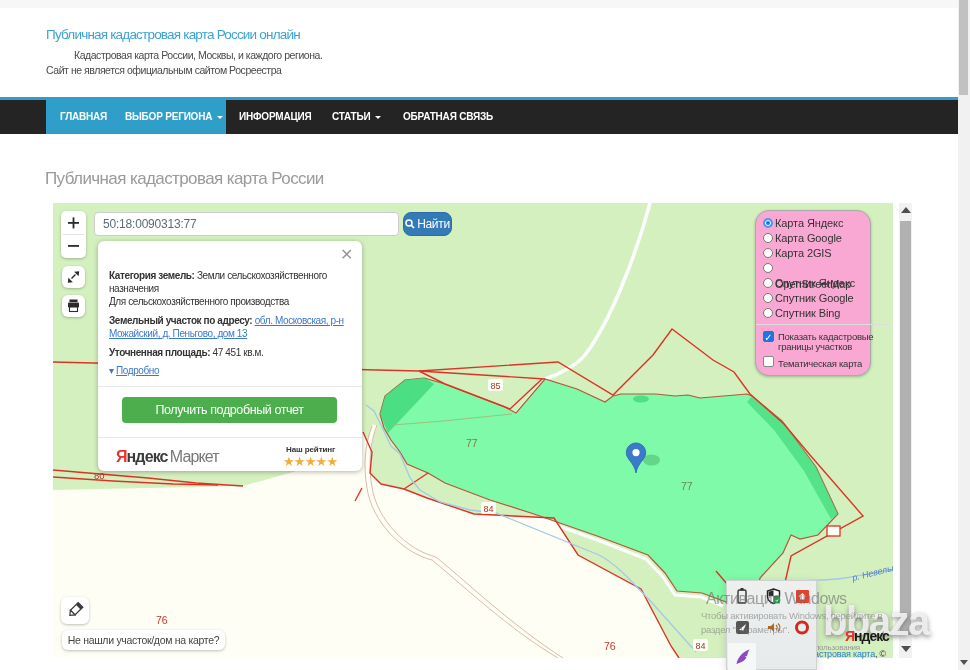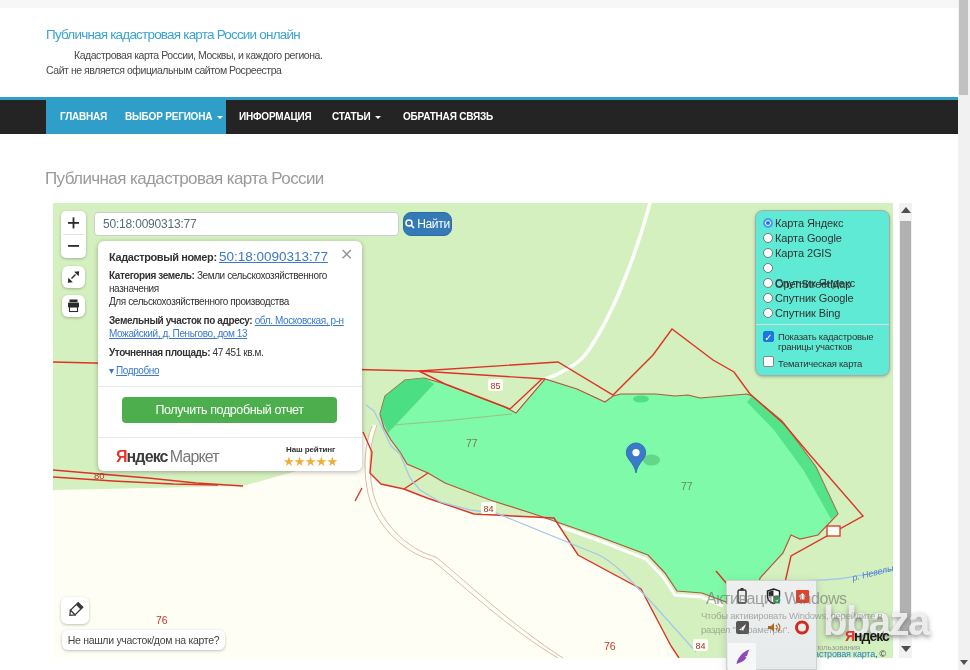--- a/index.html
+++ b/index.html
@@ -44,22 +44,22 @@
 #popup { left:98px; top:241px; width:264px; height:230px; background:#fff; border-radius:6px;
   box-shadow:0 1px 5px rgba(0,0,0,0.3); font-size:10px; letter-spacing:-0.4px; color:#333; overflow:hidden; }
 #popup .line { position:absolute; left:11px; white-space:nowrap; }
 #popup b { font-weight:bold; }
 .plink { color:#3b79c9; text-decoration:underline; }
 #popclose { position:absolute; right:9px; top:7px; color:#999; font-size:16px; line-height:14px; }
 #greenbtn { position:absolute; left:24px; top:156px; width:215px; height:26px; background:#4cae4c;
   border-radius:4px; color:#fff; font-size:12.5px; letter-spacing:-0.4px; text-align:center; line-height:26px; }
 .psep { position:absolute; left:0; width:264px; height:1px; background:#e8e8e8; }
 
-#layers { left:755px; top:210px; width:135px; height:166px; background:#5eead4; border:1px solid #aaa;
-  border-radius:8px; box-shadow:0 1px 3px rgba(0,0,0,0.25); font-size:12.5px; color:#333; }
+#layers { left:755px; top:210px; width:116px; height:166px; background:#f9a8d4; border:1px solid #aaa;
+  border-radius:14px; box-shadow:0 1px 3px rgba(0,0,0,0.25); font-size:12.5px; color:#333; }
 .radio { position:absolute; left:7px; width:10px; height:10px; border:1px solid #777; border-radius:50%; background:#fff; }
 .radio.sel { border:2px solid #4a9af5; background:#1f74e0; box-shadow:inset 0 0 0 1px #fff; }
 .rlabel { position:absolute; left:19px; white-space:nowrap; font-size:11px; letter-spacing:-0.1px; }
 .cbox { position:absolute; left:7px; width:11px; height:11px; border:1px solid #888; border-radius:2px; background:#fff; }
 .cbox.chk { background:#1f74e0; border-color:#1f74e0; color:#fff; font-size:10px; line-height:11px; text-align:center; }
 .clabel { position:absolute; left:22px; font-size:9.5px; letter-spacing:-0.25px; line-height:9.5px; white-space:nowrap; }
 
 #pencil { left:61px; top:597px; width:28px; height:27px; }
 #tooltip { left:62px; top:630px; width:163px; height:20px; background:#fff; border-radius:6px;
   box-shadow:0 1px 3px rgba(0,0,0,0.25); font-size:10.5px; letter-spacing:-0.3px; color:#444; text-align:center; line-height:20px; white-space:nowrap; }
@@ -195,21 +195,20 @@
       </g>
     </svg>
 </div>
 <div class="abs" id="searchbox">50:18:0090313:77</div>
 <div class="abs" id="searchbtn"><svg width="10" height="10" viewBox="0 0 10 10" style="vertical-align:-1px; margin-right:2px;">
       <circle cx="4" cy="4" r="3" fill="none" stroke="#fff" stroke-width="1.5"></circle>
       <line x1="6.2" y1="6.2" x2="9" y2="9" stroke="#fff" stroke-width="1.7"></line>
     </svg>Найти</div>
 
 <div class="abs" id="popup">
-  <div class="line" style="top:8px;"><b style="font-size:11px;">Кадастровый номер:</b> <span class="plink" style="font-size:13.5px; letter-spacing:0;">50:18:0090313:77</span></div>
   <div id="popclose">✕</div>
   <div class="line" style="top:29px;"><b>Категория земель:</b> Земли сельскохозяйственного</div>
   <div class="line" style="top:42px;">назначения</div>
   <div class="line" style="top:55px;">Для сельскохозяйственного производства</div>
   <div class="line" style="top:74px;"><b>Земельный участок по адресу:</b> <span class="plink">обл. Московская, р-н</span></div>
   <div class="line" style="top:87px;"><span class="plink">Можайский, д. Пеньгово, дом 13</span></div>
   <div class="line" style="top:106px;"><b>Уточненная площадь:</b> 47 451 кв.м.</div>
   <div class="line" style="top:124px; color:#3b79c9;">▾ <span class="plink">Подробно</span></div>
   <div class="psep" style="top:145px;"></div>
   <div id="greenbtn">Получить подробный отчет</div>

